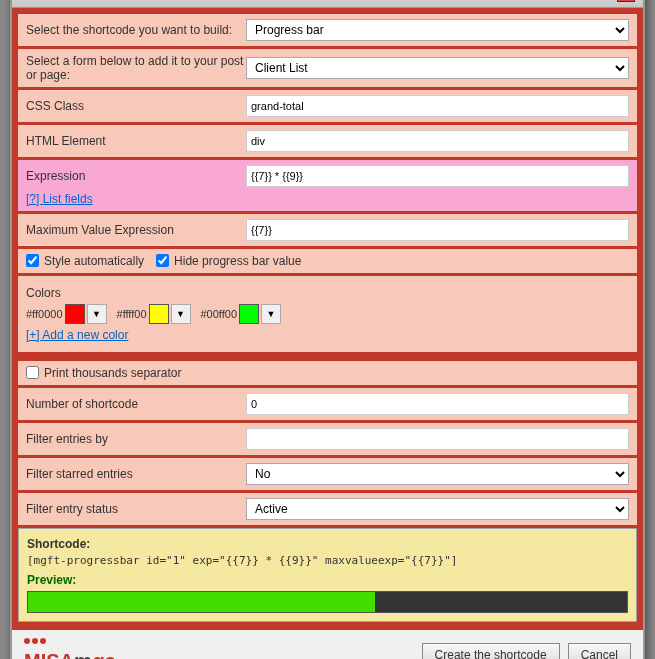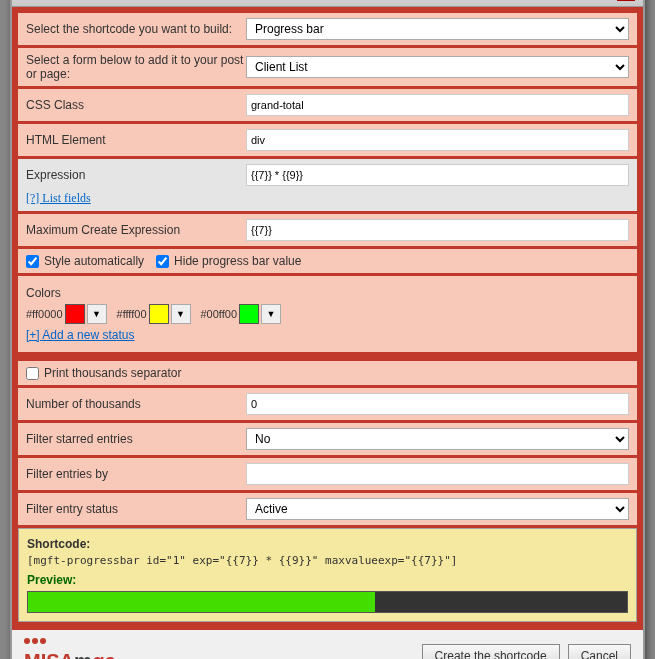--- a/index.html
+++ b/index.html
@@ -227,21 +227,21 @@
       padding: 4px 12px;
       border: 1px solid #888;
       background: linear-gradient(to bottom, #f8f8f8, #ddd);
       cursor: pointer;
       font-size: 12px;
       color: #333;
     }
     .expression-row {
       display: flex;
       flex-direction: column;
-      background: #e5e5e5;
+      background: #f9a8d4;
       margin-bottom: 3px;
       padding: 5px 8px;
     }
     .expression-main {
       display: flex;
       align-items: center;
     }
     .section-divider {
       height: 4px;
       background: #c0392b;
@@ -292,27 +292,27 @@
       </div>
     </div>
 
     <div class="expression-row">
       <div class="expression-main">
         <div class="row-label">Expression</div>
         <div class="row-value">
           <input type="text" class="text-input" value="{{7}} * {{9}}" style="">
         </div>
       </div>
-      <div style="margin-top:5px;font-family:Liberation Serif, serif;">
+      <div style="margin-top:5px;">
         <span class="link-text">[?] List fields</span>
       </div>
     </div>
 
     <div class="row">
-      <div class="row-label">Maximum Create Expression</div>
+      <div class="row-label">Maximum Value Expression</div>
       <div class="row-value">
         <input type="text" class="text-input" value="{{7}}" style="">
       </div>
     </div>
 
     <div class="checkbox-row">
       <input type="checkbox" checked="" style="">
       <span class="checkbox-label">Style automatically</span>
       <input type="checkbox" checked="" style="margin-left: 12px;">
       <span class="checkbox-label">Hide progress bar value</span>
@@ -334,51 +334,51 @@
           <div class="color-icon" style="font-size:9px;">▼</div>
         </div>
 
         <div class="color-item">
           <span class="color-text">#00ff00</span>
           <div class="color-swatch" style="background:#00ff00;"></div>
           <div class="color-icon" style="font-size:9px;">▼</div>
         </div>
       </div>
       <div>
-        <span class="add-color-link">[+] Add a new status</span>
+        <span class="add-color-link">[+] Add a new color</span>
       </div>
     </div>
 
     <div class="section-divider"></div>
 
     <div class="checkbox-row">
       <input type="checkbox" style="">
       <span class="checkbox-label">Print thousands separator</span>
     </div>
 
     <div class="row">
-      <div class="row-label">Number of thousands</div>
+      <div class="row-label">Number of shortcode</div>
       <div class="row-value">
         <input type="text" class="text-input" value="0" style="">
+      </div>
+    </div>
+
+    <div class="row">
+      <div class="row-label">Filter entries by</div>
+      <div class="row-value">
+        <input type="text" class="text-input" style="">
       </div>
     </div>
 
     <div class="row">
       <div class="row-label">Filter starred entries</div>
       <div class="row-value">
         <select class="select-input">
           <option>No</option>
         </select>
-      </div>
-    </div>
-
-    <div class="row">
-      <div class="row-label">Filter entries by</div>
-      <div class="row-value">
-        <input type="text" class="text-input" style="">
       </div>
     </div>
 
     <div class="row">
       <div class="row-label">Filter entry status</div>
       <div class="row-value">
         <select class="select-input">
           <option>Active</option>
         </select>
       </div>

